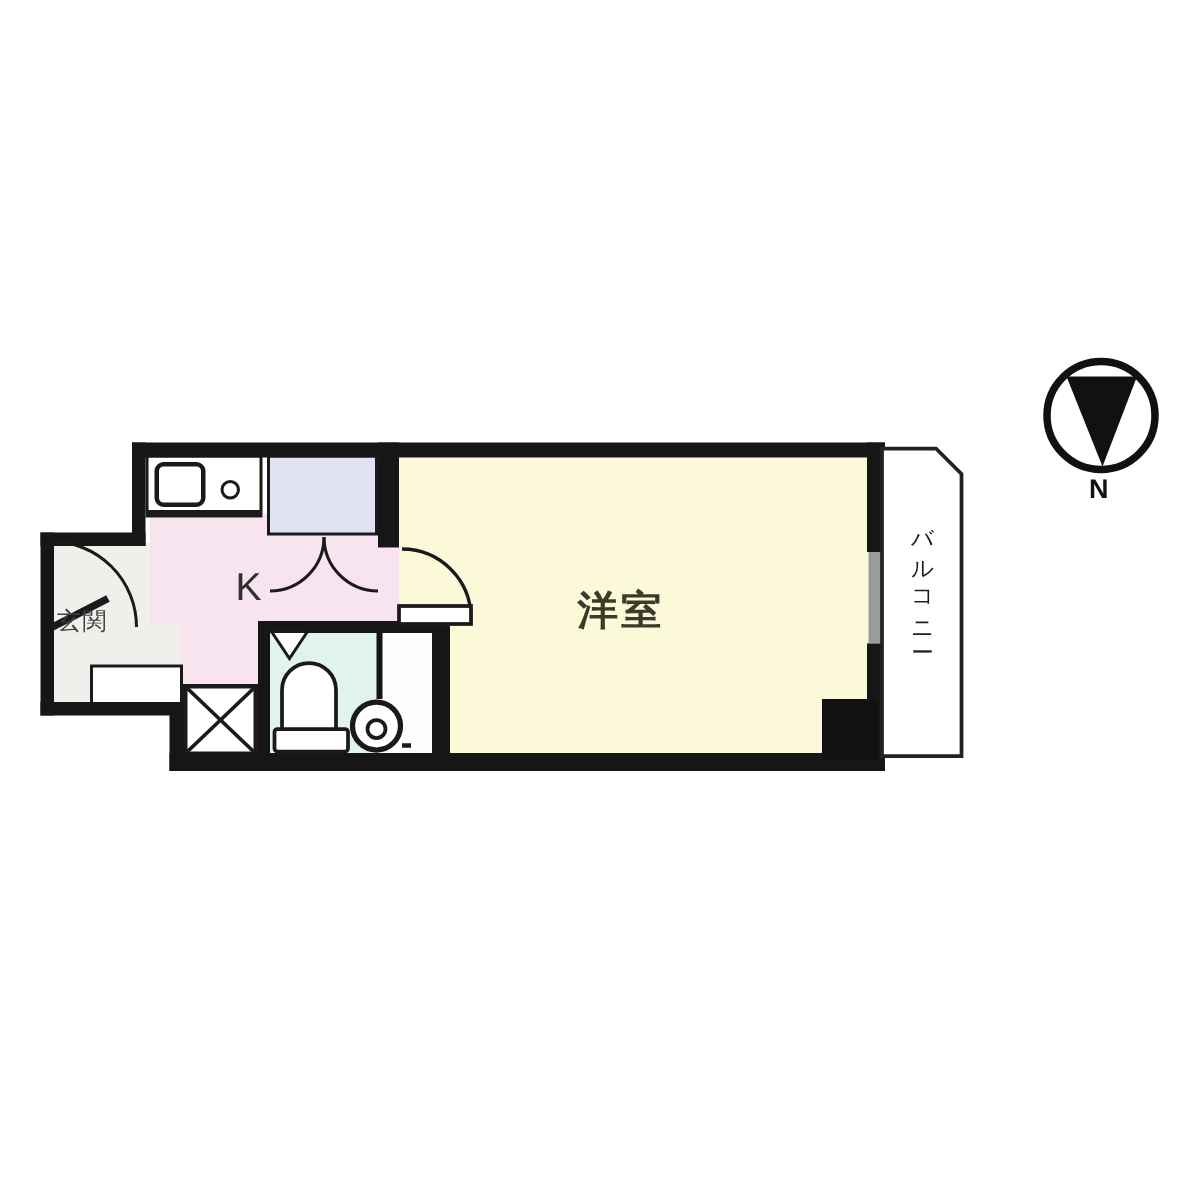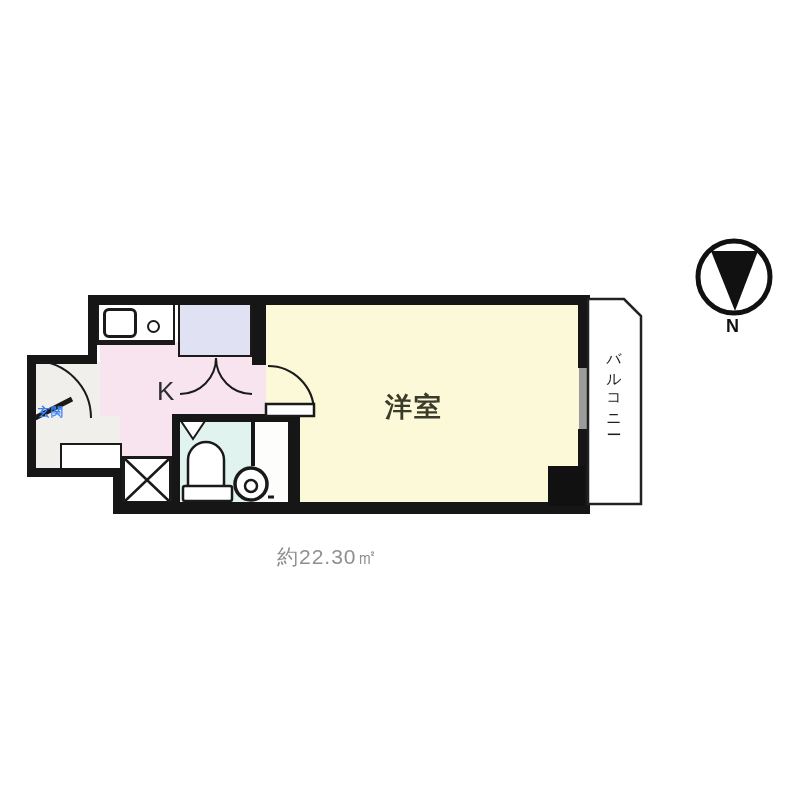--- a/index.html
+++ b/index.html
@@ -18,21 +18,21 @@
   .counter{background:#ffffff;border:2px solid #1a1a1a;border-bottom:5px solid #1a1a1a;}
   .sink{background:#ffffff;border:3px solid #1a1a1a;border-radius:6px;}
   .burner{background:#ffffff;border:2.5px solid #1a1a1a;border-radius:50%;}
   .shoebox{background:#ffffff;border:2.5px solid #1a1a1a;}
   .washbox{background:#ffffff;border:3px solid #1a1a1a;}
   .window{background:#9b9b9b;}
   .pillar{background:#111111;}
   .label{color:#1c1c1c;white-space:nowrap;}
   .room-label{font-size:27px;font-weight:bold;color:#3b3b2c;letter-spacing:2px;}
   .balcony-label{font-size:15px;color:#1f1f1f;writing-mode:vertical-rl;text-orientation:mixed;letter-spacing:4px;}
-  .entrance-label{font-size:12px;font-weight:bold;color:#3b82f6;letter-spacing:1px;}
+  .entrance-label{font-size:16px;font-weight:normal;color:#404040;letter-spacing:1px;}
   .k-label{font-size:26px;color:#2e2e2e;}
   .n-label{font-size:18px;font-weight:bold;color:#111111;}
   .area-label{font-size:21px;color:#8f8f8f;letter-spacing:1px;}
   svg{position:absolute;left:0;top:0;}
 </style>
 </head>
 <body>
 
 <div class="canvas">
 
@@ -112,15 +112,14 @@
       <circle cx="734" cy="277" r="36" fill="#ffffff" stroke="#111111" stroke-width="5"></circle>
       <polygon points="711,251 758,251 735,311" fill="#111111"></polygon>
     </g>
   </svg>
 
   <div class="abs label room-label" style="left:385px;top:377px;margin-top:12px;">洋室</div>
   <div class="abs label balcony-label" style="left:604px;top:342px;">バルコニー</div>
   <div class="abs label entrance-label" style="left:38px;top:404px;">玄関</div>
   <div class="abs label k-label" style="left:157px;top:376px;">K</div>
   <div class="abs label n-label" style="left:726px;top:316px;">N</div>
-  <div class="abs label area-label" style="left:277px;top:543px;">約22.30㎡</div>
 
 </div>
 
 </body></html>

